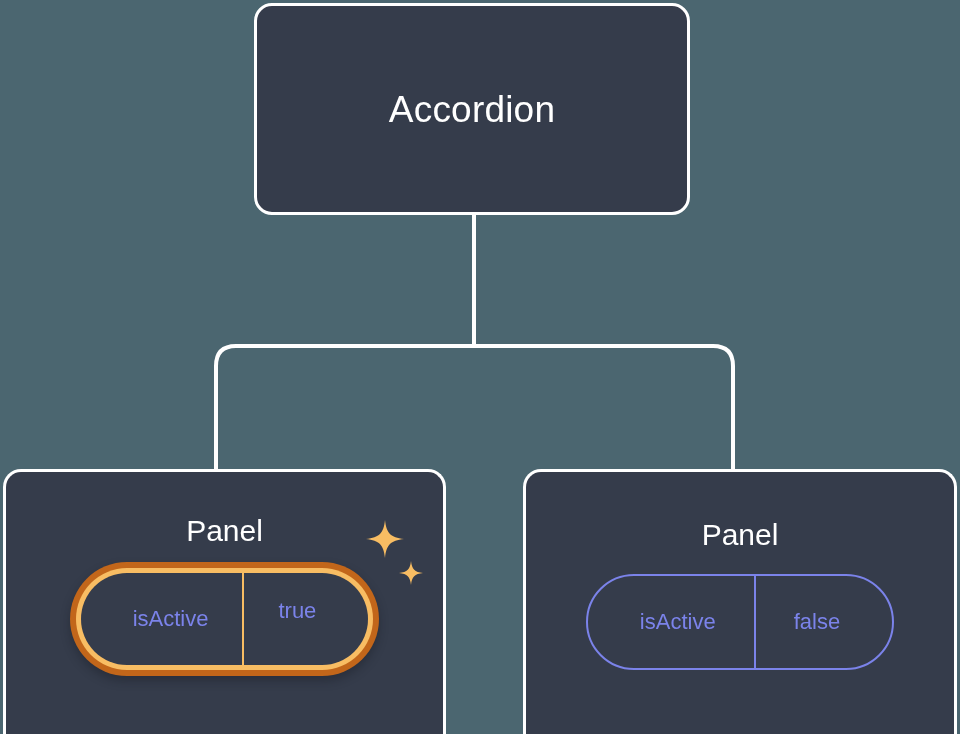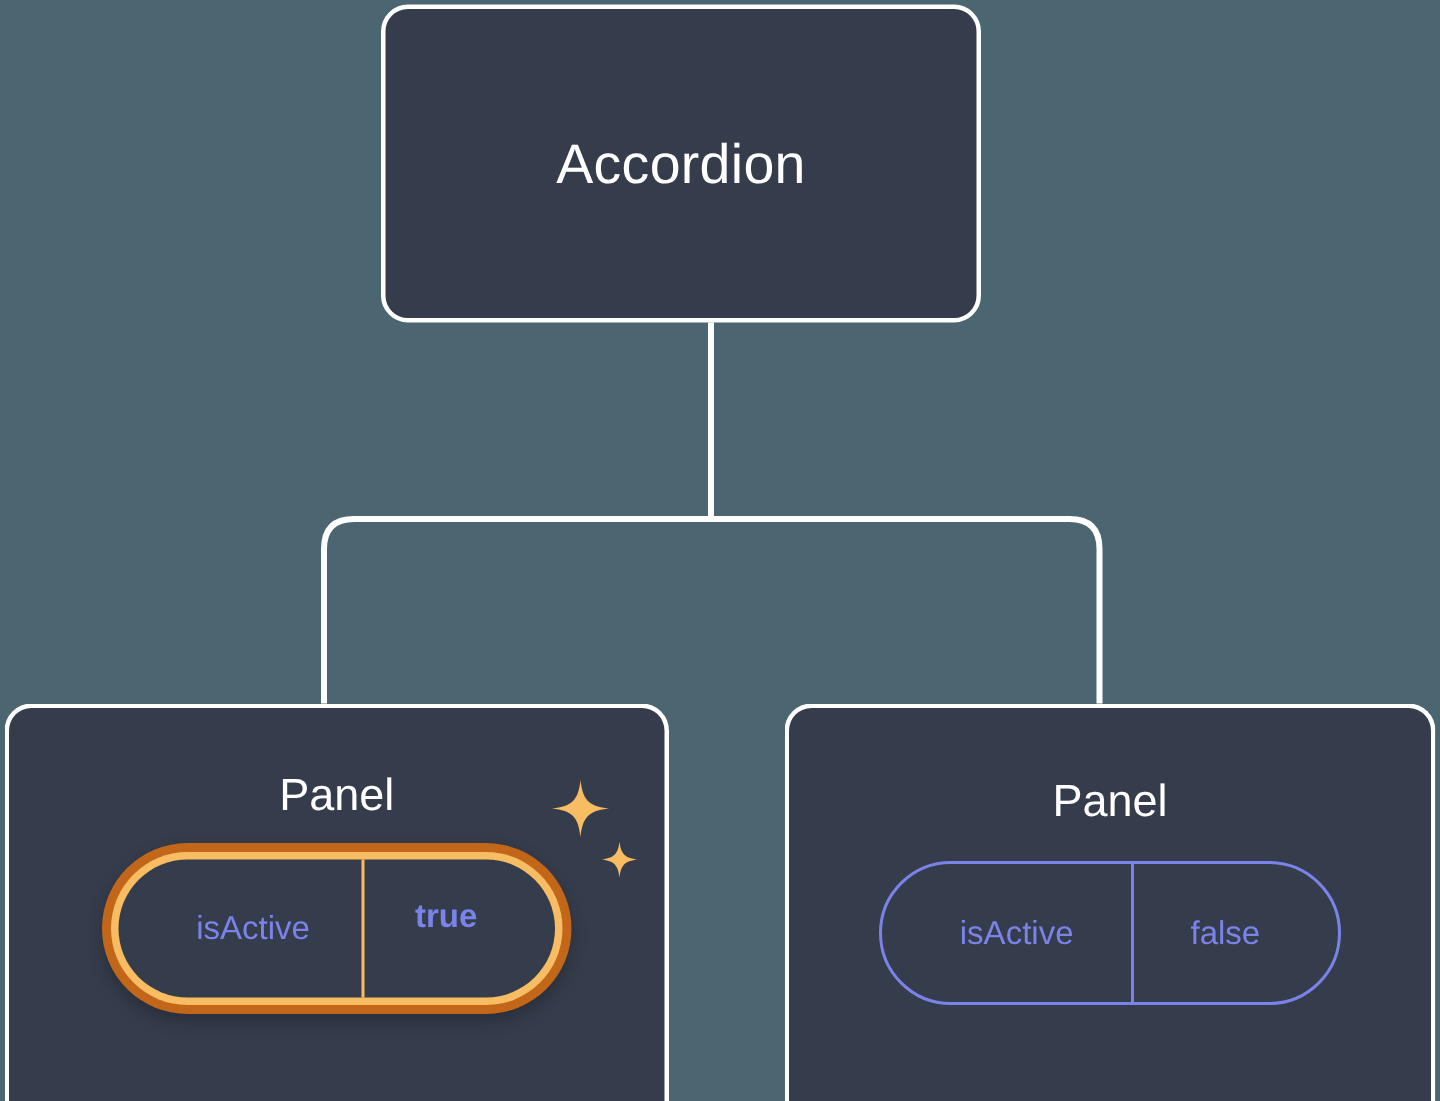--- a/index.html
+++ b/index.html
@@ -36,21 +36,21 @@
   .node {
     position: absolute;
     background: #353c4b;
     border: 3px solid #ffffff;
     box-sizing: border-box;
   }
 
   .node-root {
     left: 254px;
     top: 3px;
-    width: 400px;
+    width: 436px;
     height: 212px;
     border-radius: 18px;
     display: flex;
     align-items: center;
     justify-content: center;
   }
 
   .node-title-root {
     color: #ffffff;
     font-size: 37px;
@@ -157,21 +157,21 @@
     color: #7b83ea;
   }
 
   .pill-core .pill-cell.key {
     padding: 0 34px 0 52px;
   }
 
   .pill-core .pill-cell.val {
     padding: 0 52px 16px 34px;
     border-left: 2px solid #f8bd63;
-    font-weight: bold;
+    font-weight: normal;
   }
 
   
   .sparkles {
     position: absolute;
     right: -46px;
     top: -42px;
     width: 62px;
     height: 74px;
     pointer-events: none;

